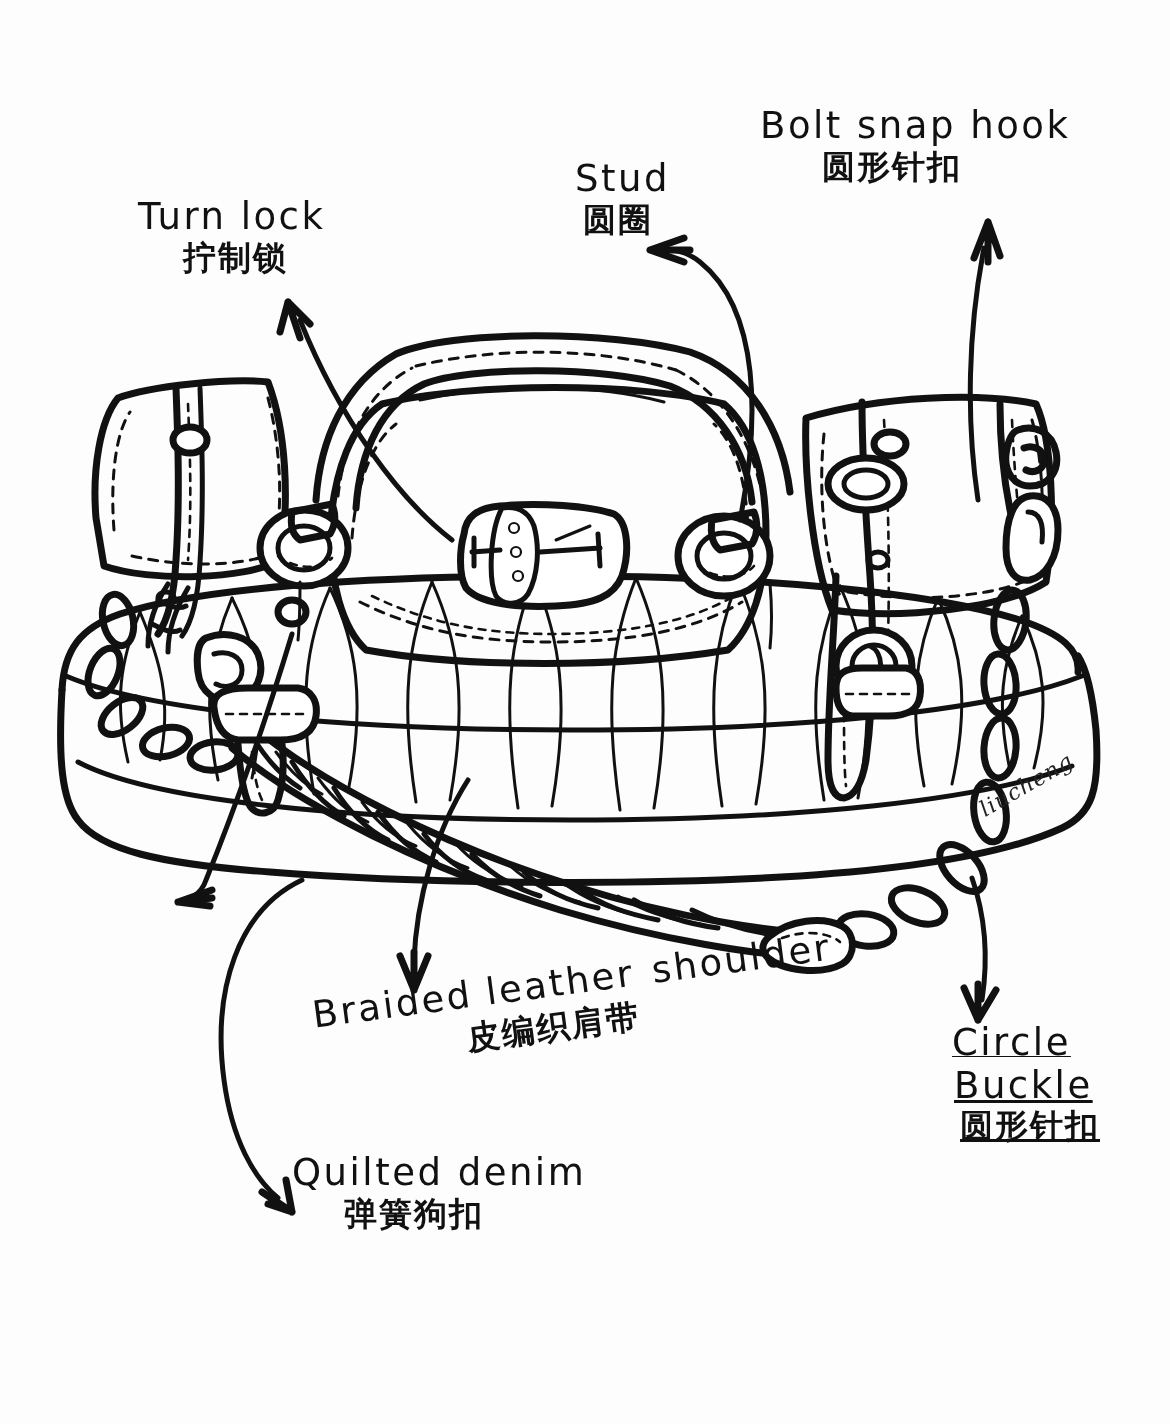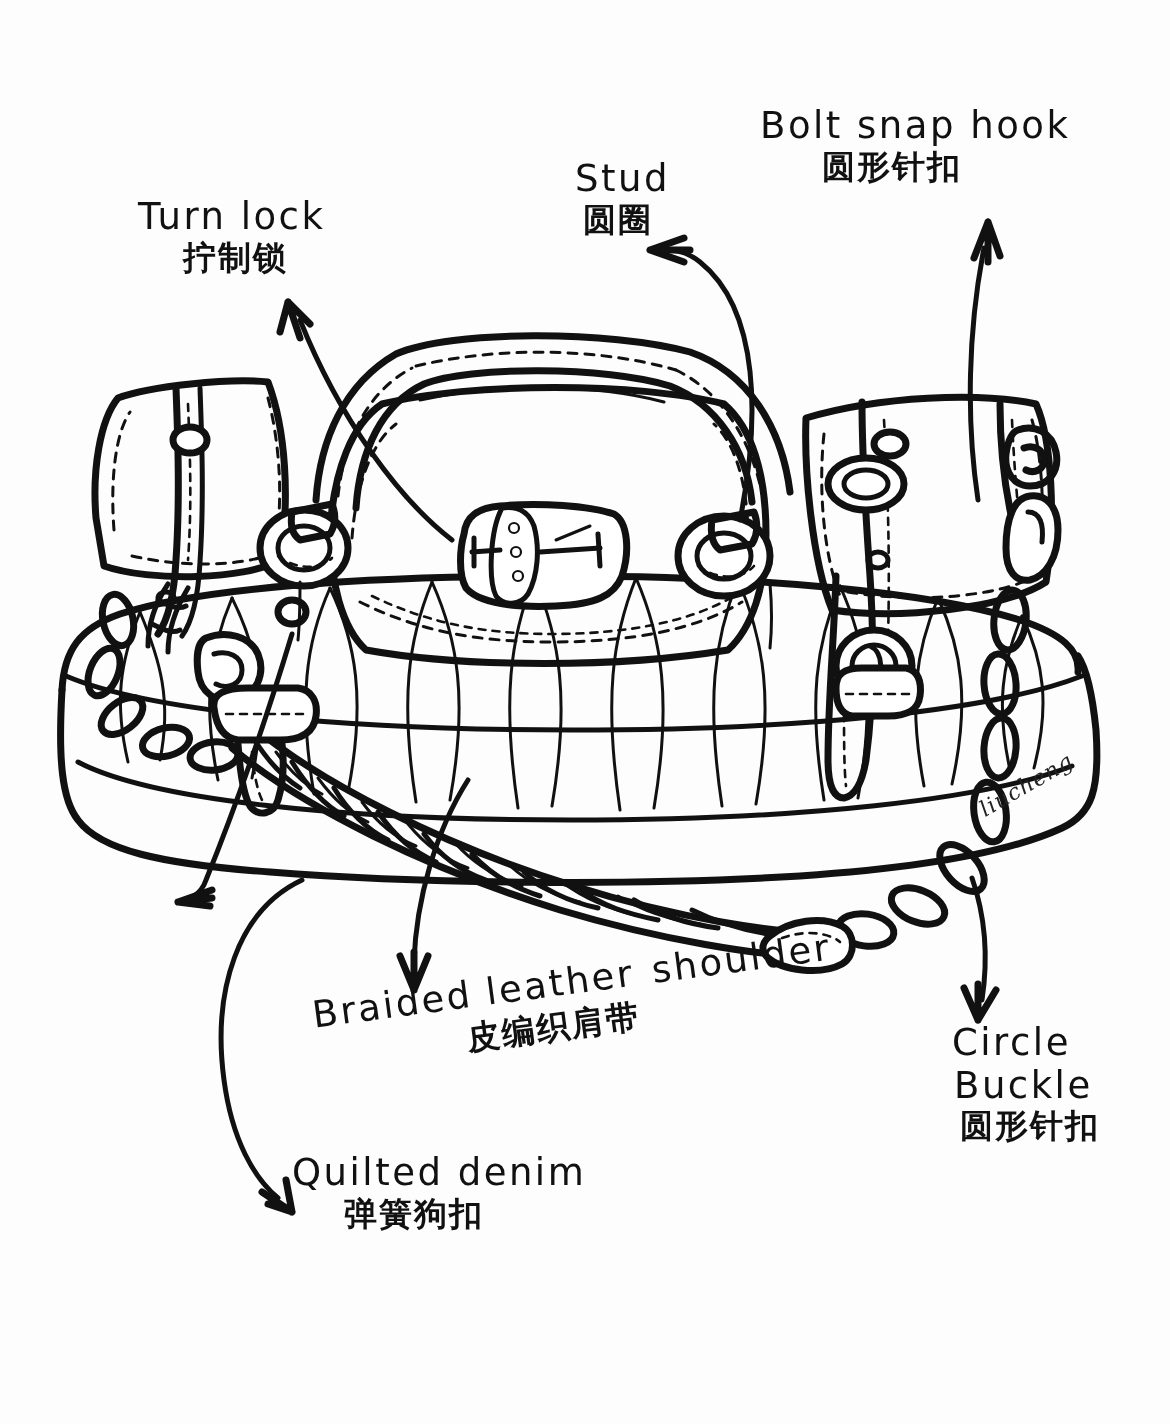--- a/index.html
+++ b/index.html
@@ -37,21 +37,21 @@
     letter-spacing:1px;
     transform:rotate(-30deg);
     transform-origin:left top;
     font-family:"DejaVu Serif", serif;
   }
   
   #lbl-turn-lock{left:138px;top:196px;}
   #lbl-ring{left:575px;top:158px;}
   #lbl-bolt{left:760px;top:105px;}
   #lbl-stud{left:83px;top:858px;}
-  #lbl-circle{left:952px;top:1022px;}
+  #lbl-circle{left:952px;top:1022px;text-decoration:underline;}
   #lbl-quilted{left:292px;top:1152px;}
   #lbl-braided{left:310px;top:995px;transform:rotate(-7.5deg);transform-origin:left top;}
   .lbl .cn{display:block;}
   #lbl-turn-lock .cn{margin-left:45px;}
   #lbl-ring .cn{margin-left:8px;}
   #lbl-bolt .cn{margin-left:62px;}
   #lbl-stud .cn{margin-left:22px;}
   #lbl-circle .en2{display:block;margin-left:2px;}
   #lbl-circle .cn{margin-left:8px;}
   #lbl-quilted .cn{margin-left:52px;}

